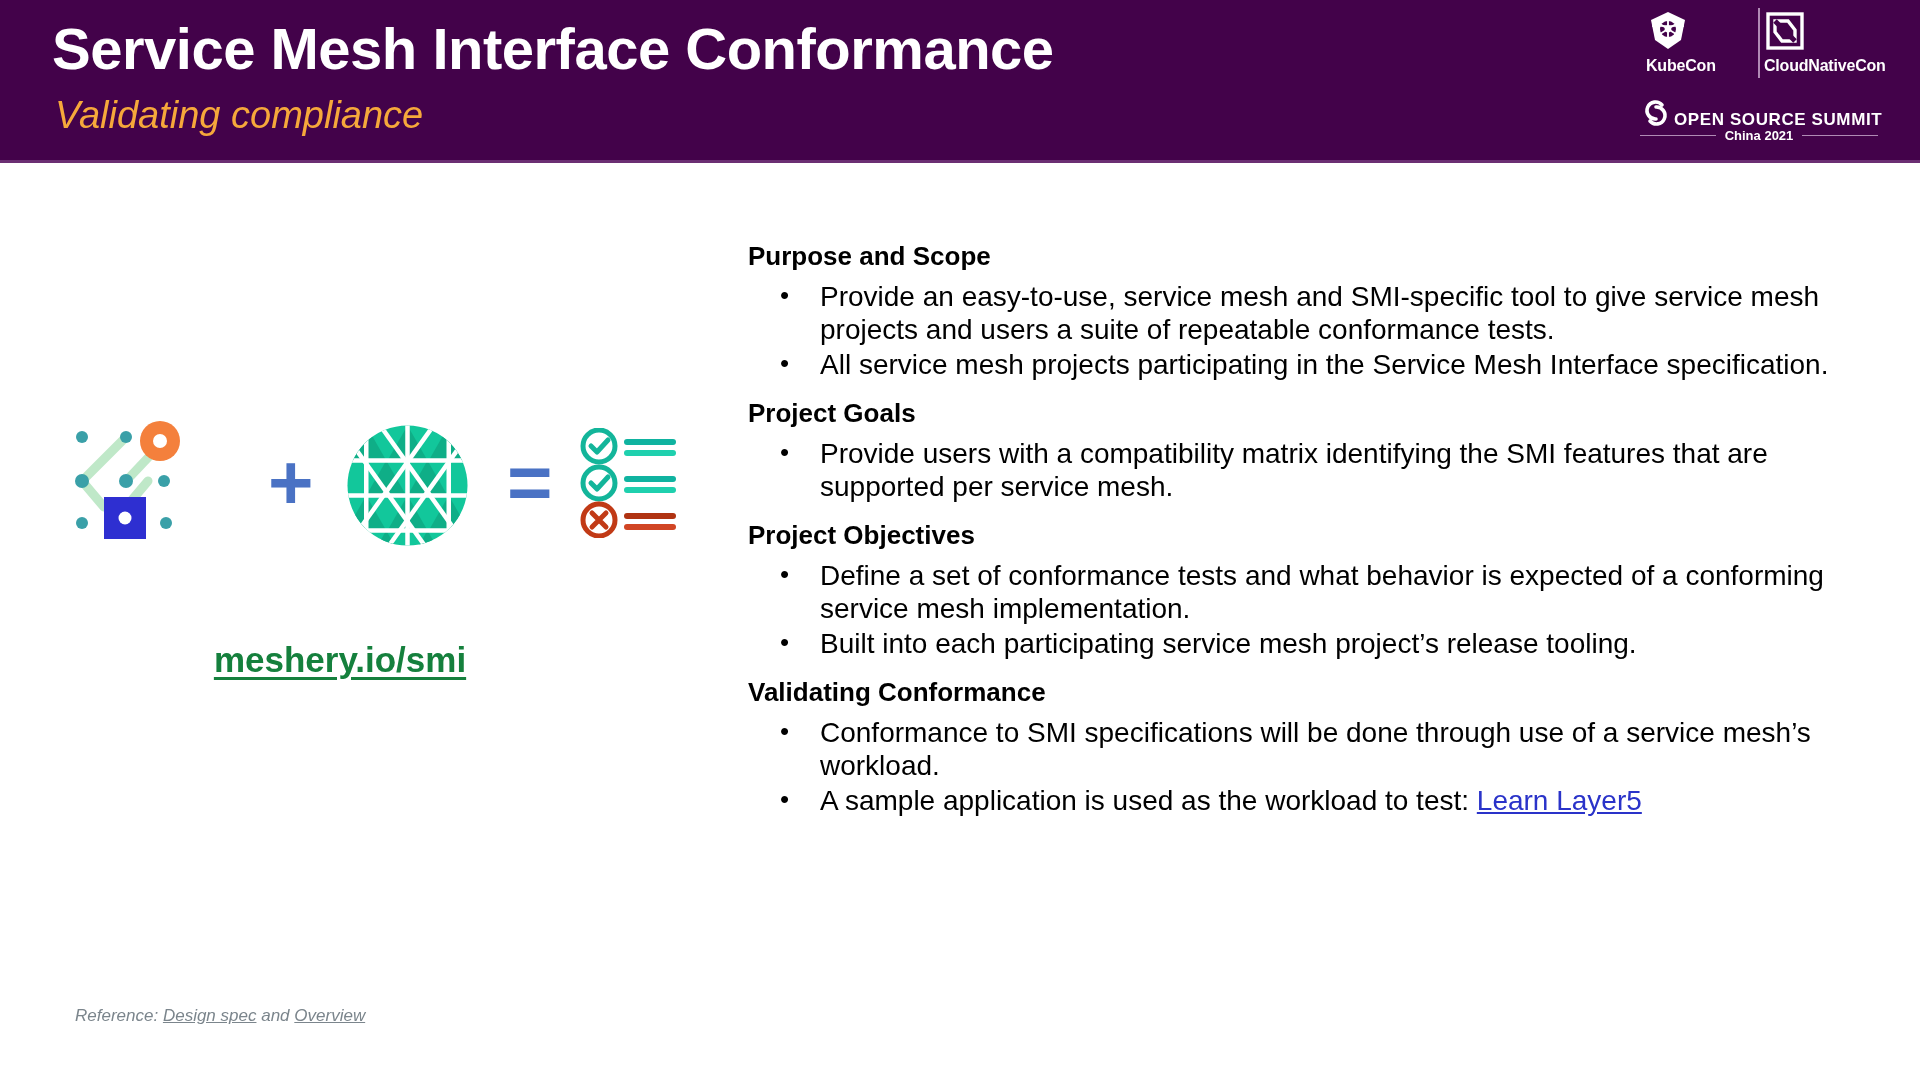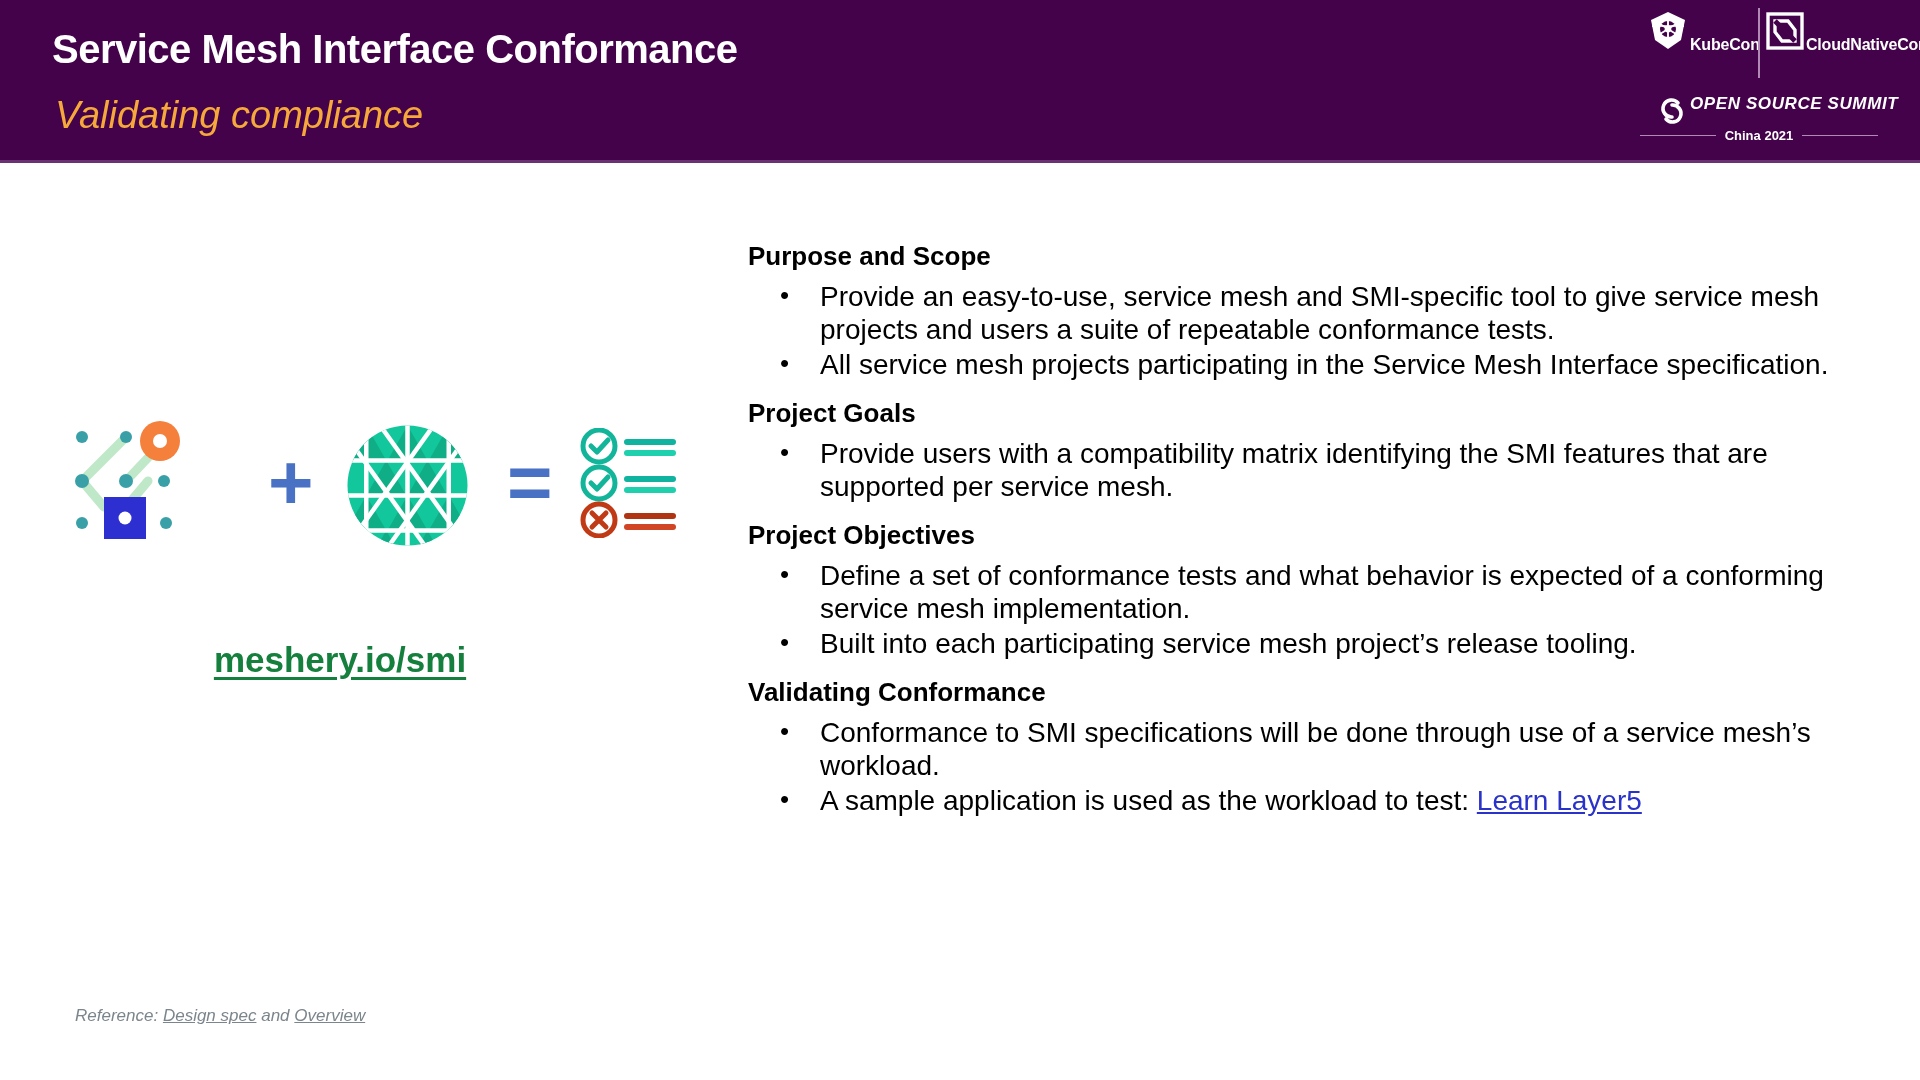--- a/index.html
+++ b/index.html
@@ -29,21 +29,21 @@
     height: 163px;
     background: #43024a;
     box-sizing: border-box;
     border-bottom: 3px solid #6b2f73;
   }
   .header-title {
     position: absolute;
     left: 52px;
     top: 16px;
     color: #ffffff;
-    font-size: 40px;
+    font-size: 58px;
     font-weight: bold;
     letter-spacing: -0.5px;
     line-height: 66px;
     white-space: nowrap;
   }
   .header-subtitle {
     position: absolute;
     left: 55px;
     top: 93px;
     color: #f6a83b;
@@ -67,22 +67,22 @@
     left: 0;
     top: 0;
     width: 238px;
     height: 88px;
     display: flex;
     align-items: flex-start;
     justify-content: center;
   }
   .logo-col {
     display: flex;
-    flex-direction: row;
-    align-items: flex-end;
+    flex-direction: column;
+    align-items: flex-start;
     width: 108px;
   }
   .logo-mark {
     height: 46px;
     display: flex;
     align-items: center;
     justify-content: center;
   }
   .logo-word {
     color: #ffffff;
@@ -93,28 +93,27 @@
     white-space: nowrap;
   }
   .logo-divider {
     width: 2px;
     height: 70px;
     background: #b08ab5;
     margin: 0 4px;
   }
   .logo-bottom-row {
     position: absolute;
-    left: 16px;
+    left: 0;
     top: 86px;
     width: 238px;
     height: 36px;
     display: flex;
-    align-items: flex-start;
+    align-items: flex-end;
     justify-content: flex-start;
-    font-style: italic;
   }
   .oss-word {
     color: #ffffff;
     font-size: 17px;
     font-weight: bold;
     letter-spacing: 0.6px;
     white-space: nowrap;
     margin-left: 2px;
   }
   .logo-year-row {

